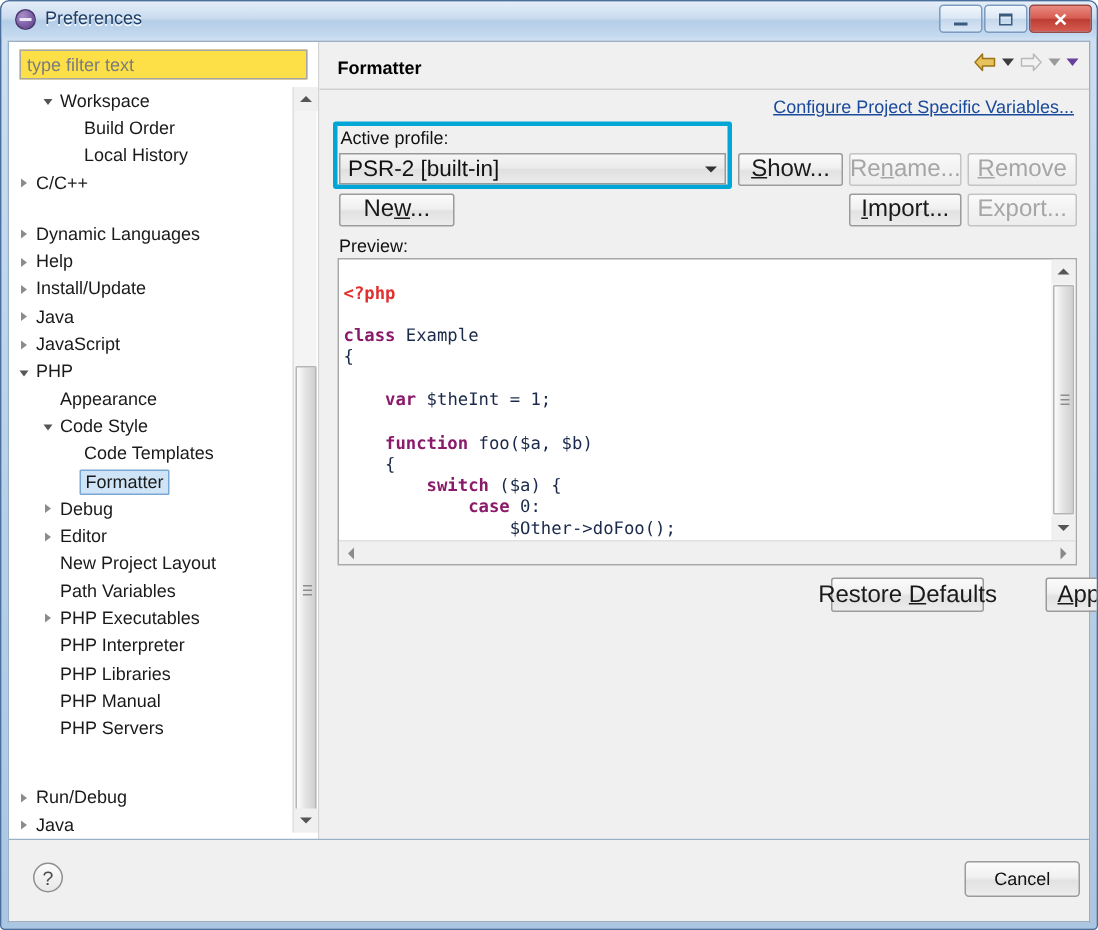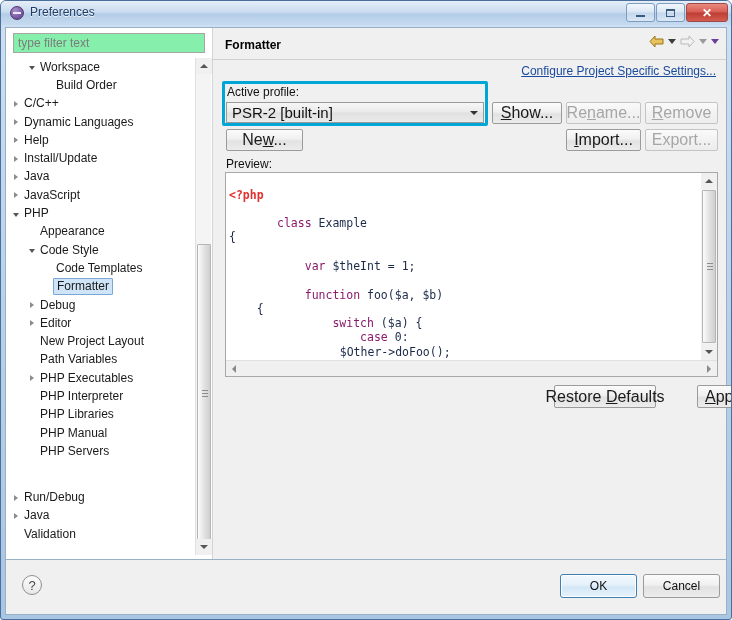--- a/index.html
+++ b/index.html
@@ -83,21 +83,21 @@
   
   #left-pane {
     position: absolute; left: 0; top: 0;
     width: 206px; height: 531px;
     background: #ffffff;
   }
   #filter-input {
     position: absolute; left: 7px; top: 5px;
     width: 192px; height: 20px;
     border: 1px solid #a6a6a6;
-    background: #86efac;
+    background: #fde047;
     font-family: "Liberation Sans", sans-serif;
     font-size: 12px;
     padding: 0 4px;
     color: #333;
     outline: none;
   }
   #filter-input::placeholder { color: #7c7c7c; }
 
   #tree {
     position: absolute; left: 4px; top: 30px;
@@ -307,21 +307,21 @@
     position: absolute; left: 0; top: 0;
     width: 475px; height: 187px;
     overflow: hidden;
     padding: 3px 0 0 3px;
     font-family: "DejaVu Sans Mono", monospace;
     font-size: 11.5px;
     line-height: 14.3px;
     color: #0b2a5b;
     white-space: pre;
   }
-  #code-area .kw    { color: #8a1a6a; font-weight: normal; margin-left: 48px; }
+  #code-area .kw    { color: #8a1a6a; font-weight: bold; }
   #code-area .php   { color: #e03030; font-weight: bold; }
   #code-area .plain { color: #1b2a4a; }
 
   #code-vscroll {
     position: absolute; right: 0; top: 0;
     width: 16px; height: 187px;
     background: #f4f4f4;
   }
   #code-hscroll {
     position: absolute; left: 0; bottom: 0;
@@ -418,25 +418,29 @@
       <input id="filter-input" type="text" placeholder="type filter text" style="">
       <div id="tree">
           <div class="tree-row" style="padding-left: 16px; align-items: center;">
             <span class="tree-arrow open"></span>
             <span class="tree-label">Workspace</span>
           </div>
           <div class="tree-row" style="padding-left: 32px;">
             <span class="tree-arrow"></span>
             <span class="tree-label">Build Order</span>
           </div>
+          <div class="tree-row" style="padding-left: 32px;">
+            <span class="tree-arrow"></span>
+            <span class="tree-label">Local History</span>
+          </div>
           <div class="tree-row" style="padding-left: 0px;">
             <span class="tree-arrow closed"></span>
             <span class="tree-label">C/C++</span>
           </div>
-          <div class="tree-row" style="padding-left: 0px;">
+          <div class="tree-row" style="padding-left: 0px; margin-top: 16px;">
             <span class="tree-arrow closed"></span>
             <span class="tree-label">Dynamic Languages</span>
           </div>
           <div class="tree-row" style="padding-left: 0px;">
             <span class="tree-arrow closed"></span>
             <span class="tree-label">Help</span>
           </div>
           <div class="tree-row" style="padding-left: 0px;">
             <span class="tree-arrow closed"></span>
             <span class="tree-label">Install/Update</span>
@@ -553,21 +557,21 @@
           <svg width="15" height="13" viewBox="0 0 15 13">
             <path d="M9 1 L14 6.5 L9 12 L9 9 L1 9 L1 4 L9 4 Z" fill="#f2f2f2" stroke="#b9b9b9" stroke-width="1" stroke-linejoin="round"></path>
           </svg>
         </span>
         <span class="nav-caret dim"></span>
         <span class="nav-caret purple"></span>
       </div>
 
       <div id="header-rule"></div>
 
-      <div id="configure-link">Configure Project Specific Settings...</div>
+      <div id="configure-link">Configure Project Specific Variables...</div>
 
       <div id="profile-highlight"></div>
 
       <div id="label-active-profile">Active profile:</div>
 
       <div id="profile-combo">
         <span id="profile-combo-text">PSR-2 [built-in]</span>
         <span id="profile-combo-caret"></span>
       </div>
 
@@ -649,17 +653,16 @@
       </div>
       <div class="btn" id="btn-apply">
         <span><u>A</u>pply</span>
       </div>
 
     </div>
   </div>
 
   <div id="bottom-bar">
     <div id="help-icon">?</div>
-    <div id="btn-ok">OK</div>
     <div id="btn-cancel">Cancel</div>
   </div>
 
 </div>
 
 </body></html>

